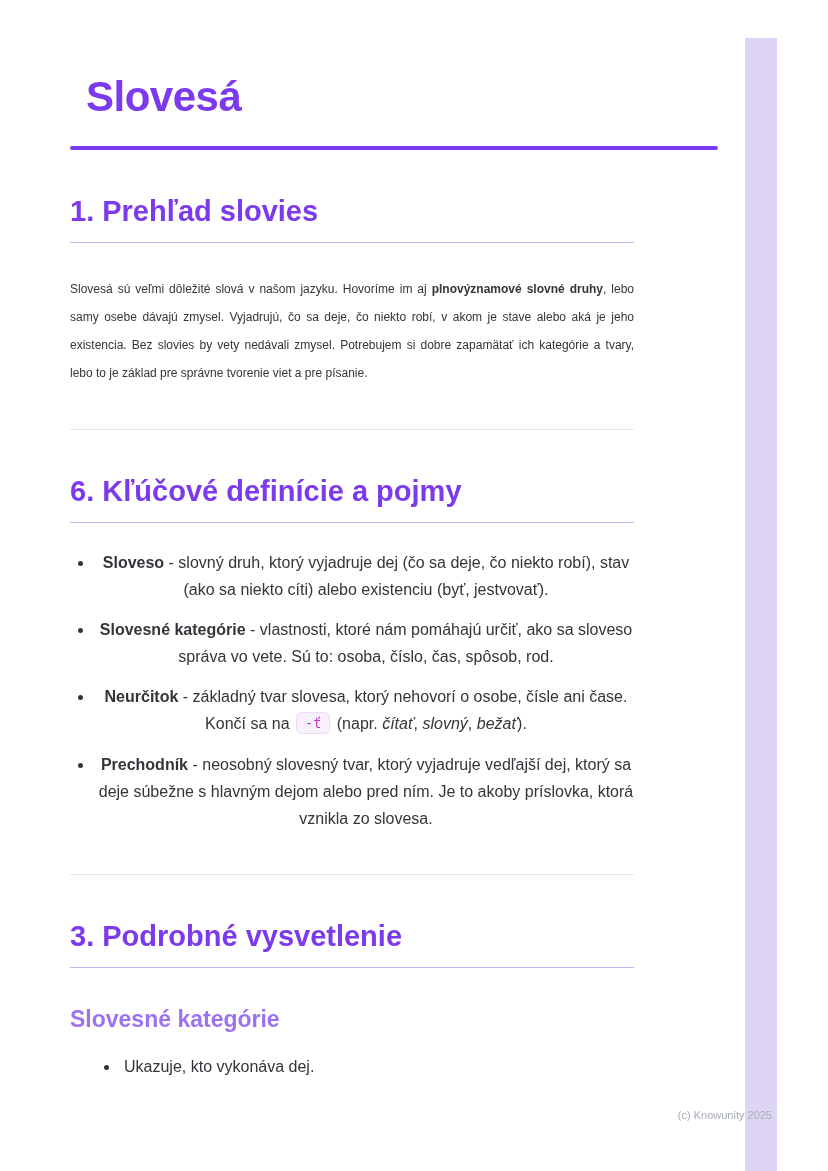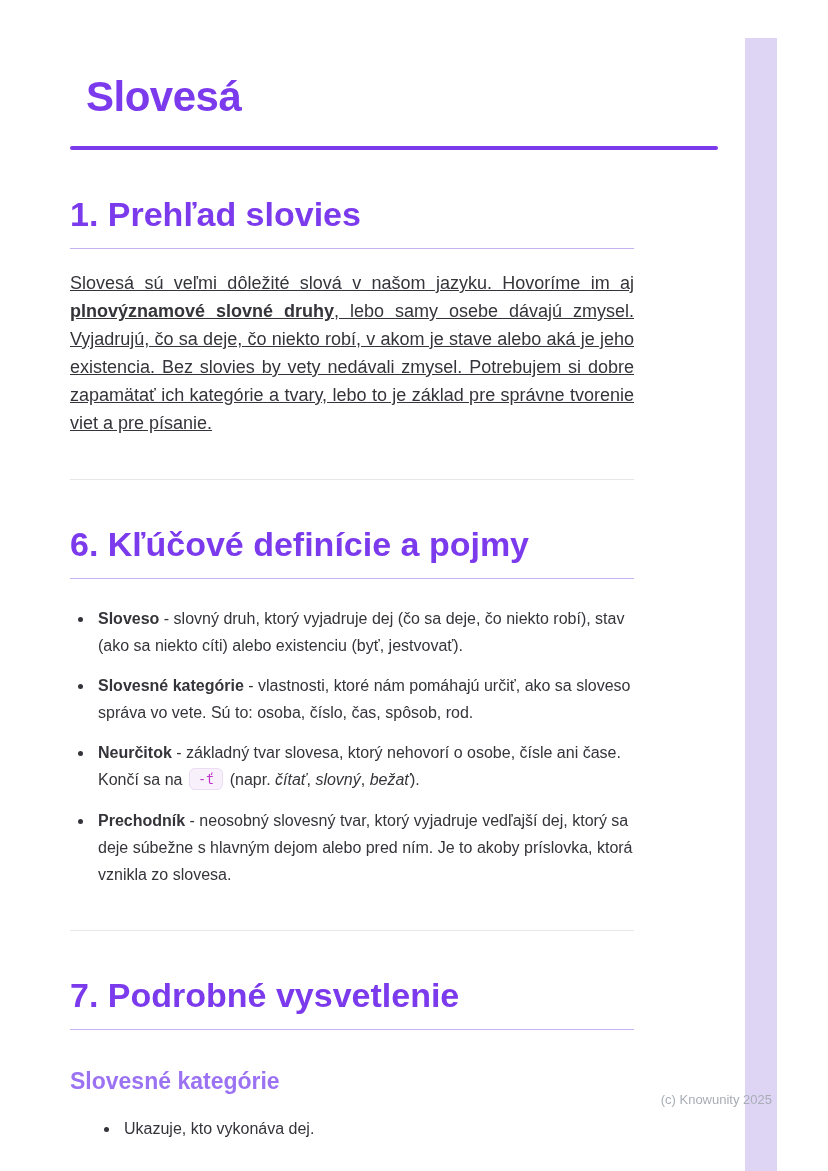--- a/index.html
+++ b/index.html
@@ -40,50 +40,50 @@
   .title-rule {
     margin-top: 26px;
     width: 648px;
     height: 4px;
     border-radius: 2px;
     background: var(--accent, #7c3aed);
   }
 
   h2.sec-h {
     margin: 44px 0 0;
-    font-size: 34px;
+    font-size: 29px;
     line-height: 1.2;
     font-weight: 700;
     color: var(--accent, #7c3aed);
     padding-bottom: 13px;
     border-bottom: 1px solid var(--rule-soft, #c7b3f2);
   }
 
   .para {
-    margin: 20px 0 0;
-    font-size: 18px;
+    margin: 32px 0 0;
+    font-size: 12px;
     line-height: 28px;
-    text-decoration: underline;
   }
   .para.justify { text-align: justify; }
 
   hr.divider {
     border: none;
     border-top: 1px solid var(--divider, #e5e7eb);
     margin: 42px 0 0;
   }
 
   ul.def-list {
     margin: 26px 0 0;
     padding-left: 24px;
   }
   ul.def-list > li {
     font-size: 16px;
     line-height: 27px;
     padding-left: 4px;
+    text-align: center;
   }
   ul.def-list > li + li { margin-top: 13px; }
 
   .b { font-weight: 700; }
   em { }
 
   code.code-badge {
     font-family: "DejaVu Sans Mono", "Liberation Mono", monospace;
     font-size: 13.5px;
     color: var(--code-text, #c135c9);
@@ -118,22 +118,22 @@
   }
   ul.nested > li {
     font-size: 16px;
     line-height: 27px;
     padding-left: 4px;
   }
 
   .watermark {
     position: absolute;
     right: 56px;
-    bottom: 64px;
-    font-size: 13px;
+    bottom: 50px;
+    font-size: 11px;
     color: var(--muted, #a8adb6);
     z-index: 2;
   }
 </style>
 </head>
 <body>
 
 <div class="accent-strip"></div>
 
 <main class="content">
@@ -154,21 +154,21 @@
       <li><span class="b">Sloveso</span><span> - slovný druh, ktorý vyjadruje dej (čo sa deje, čo niekto robí), stav (ako sa niekto cíti) alebo existenciu (byť, jestvovať).</span></li>
       <li><span class="b">Slovesné kategórie</span><span> - vlastnosti, ktoré nám pomáhajú určiť, ako sa sloveso správa vo vete. Sú to: osoba, číslo, čas, spôsob, rod.</span></li>
       <li><span class="b">Neurčitok</span><span> - základný tvar slovesa, ktorý nehovorí o osobe, čísle ani čase. Končí sa na </span><code class="code-badge">-ť</code><span> (napr. </span><em>čítať</em><span>, </span><em>slovný</em><span>, </span><em>bežať</em><span>).</span></li>
       <li><span class="b">Prechodník</span><span> - neosobný slovesný tvar, ktorý vyjadruje vedľajší dej, ktorý sa deje súbežne s hlavným dejom alebo pred ním. Je to akoby príslovka, ktorá vznikla zo slovesa.</span></li>
     </ul>
   </section>
 
   <hr class="divider">
 
   <section>
-    <h2 class="sec-h">7. Podrobné vysvetlenie</h2>
+    <h2 class="sec-h">3. Podrobné vysvetlenie</h2>
 
     <h3 class="sub-h">Slovesné kategórie</h3>
 
 
     <ul class="nested">
       <li><span>Ukazuje, kto vykonáva dej.</span></li>
 
     </ul>
   </section>
 

